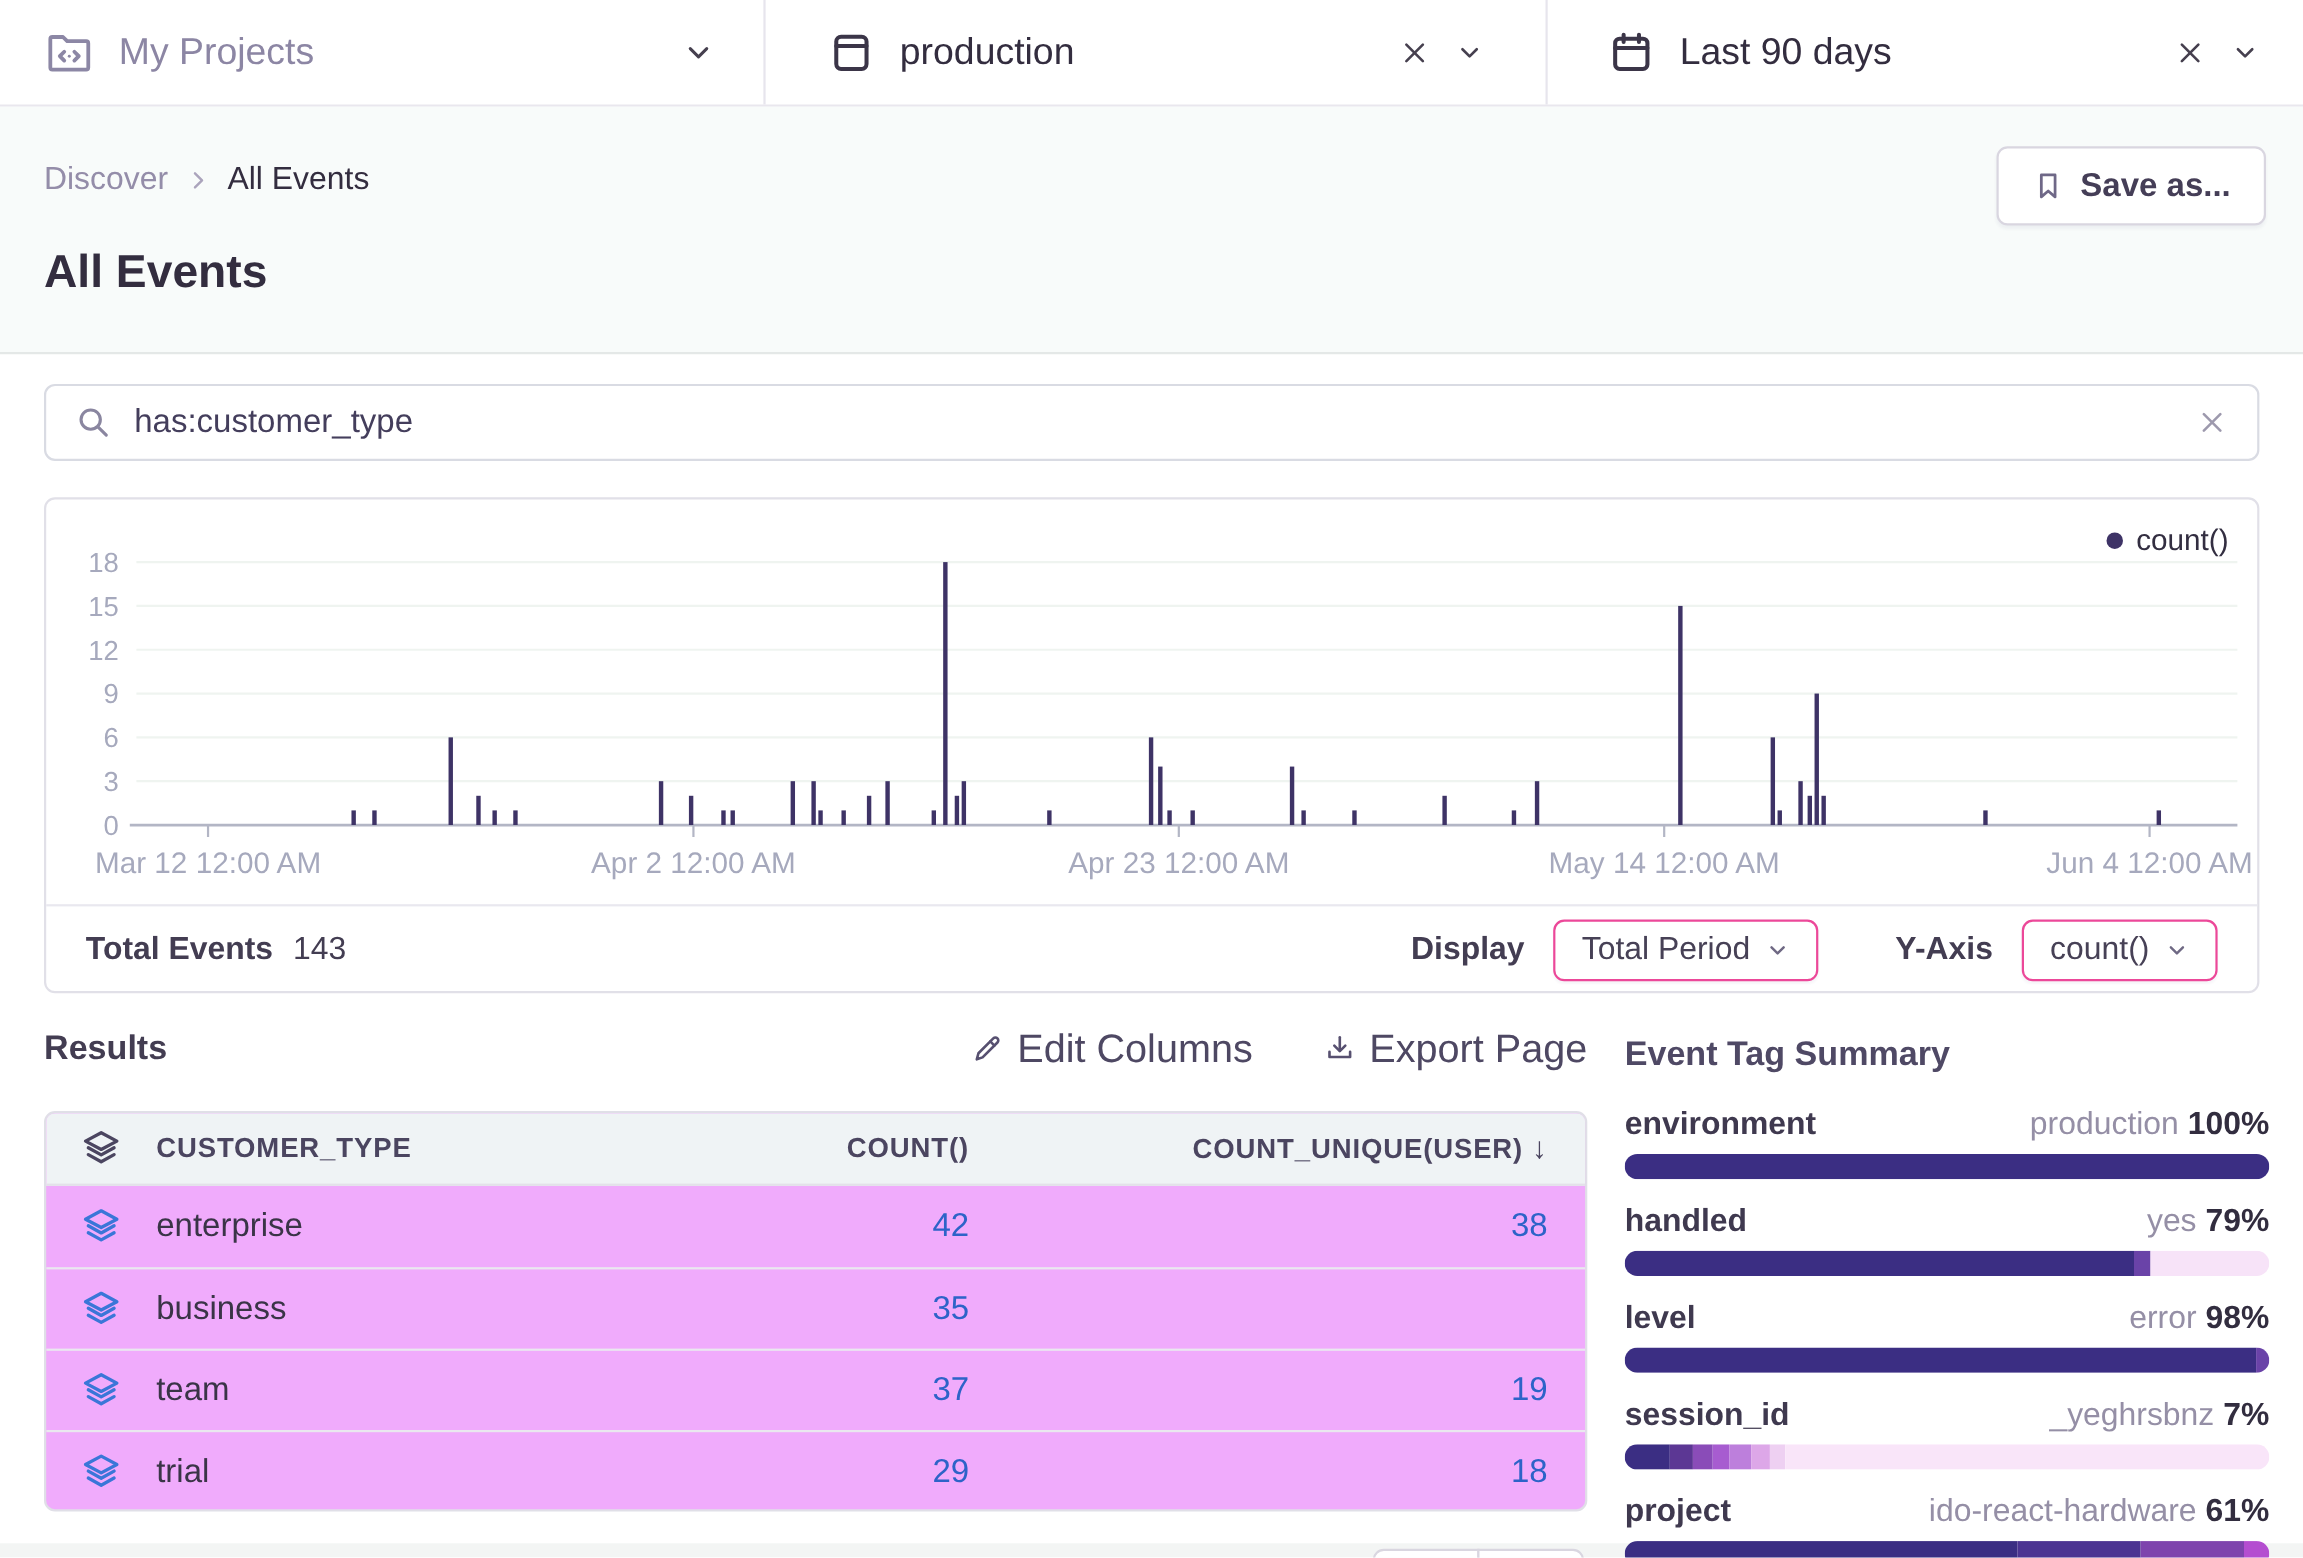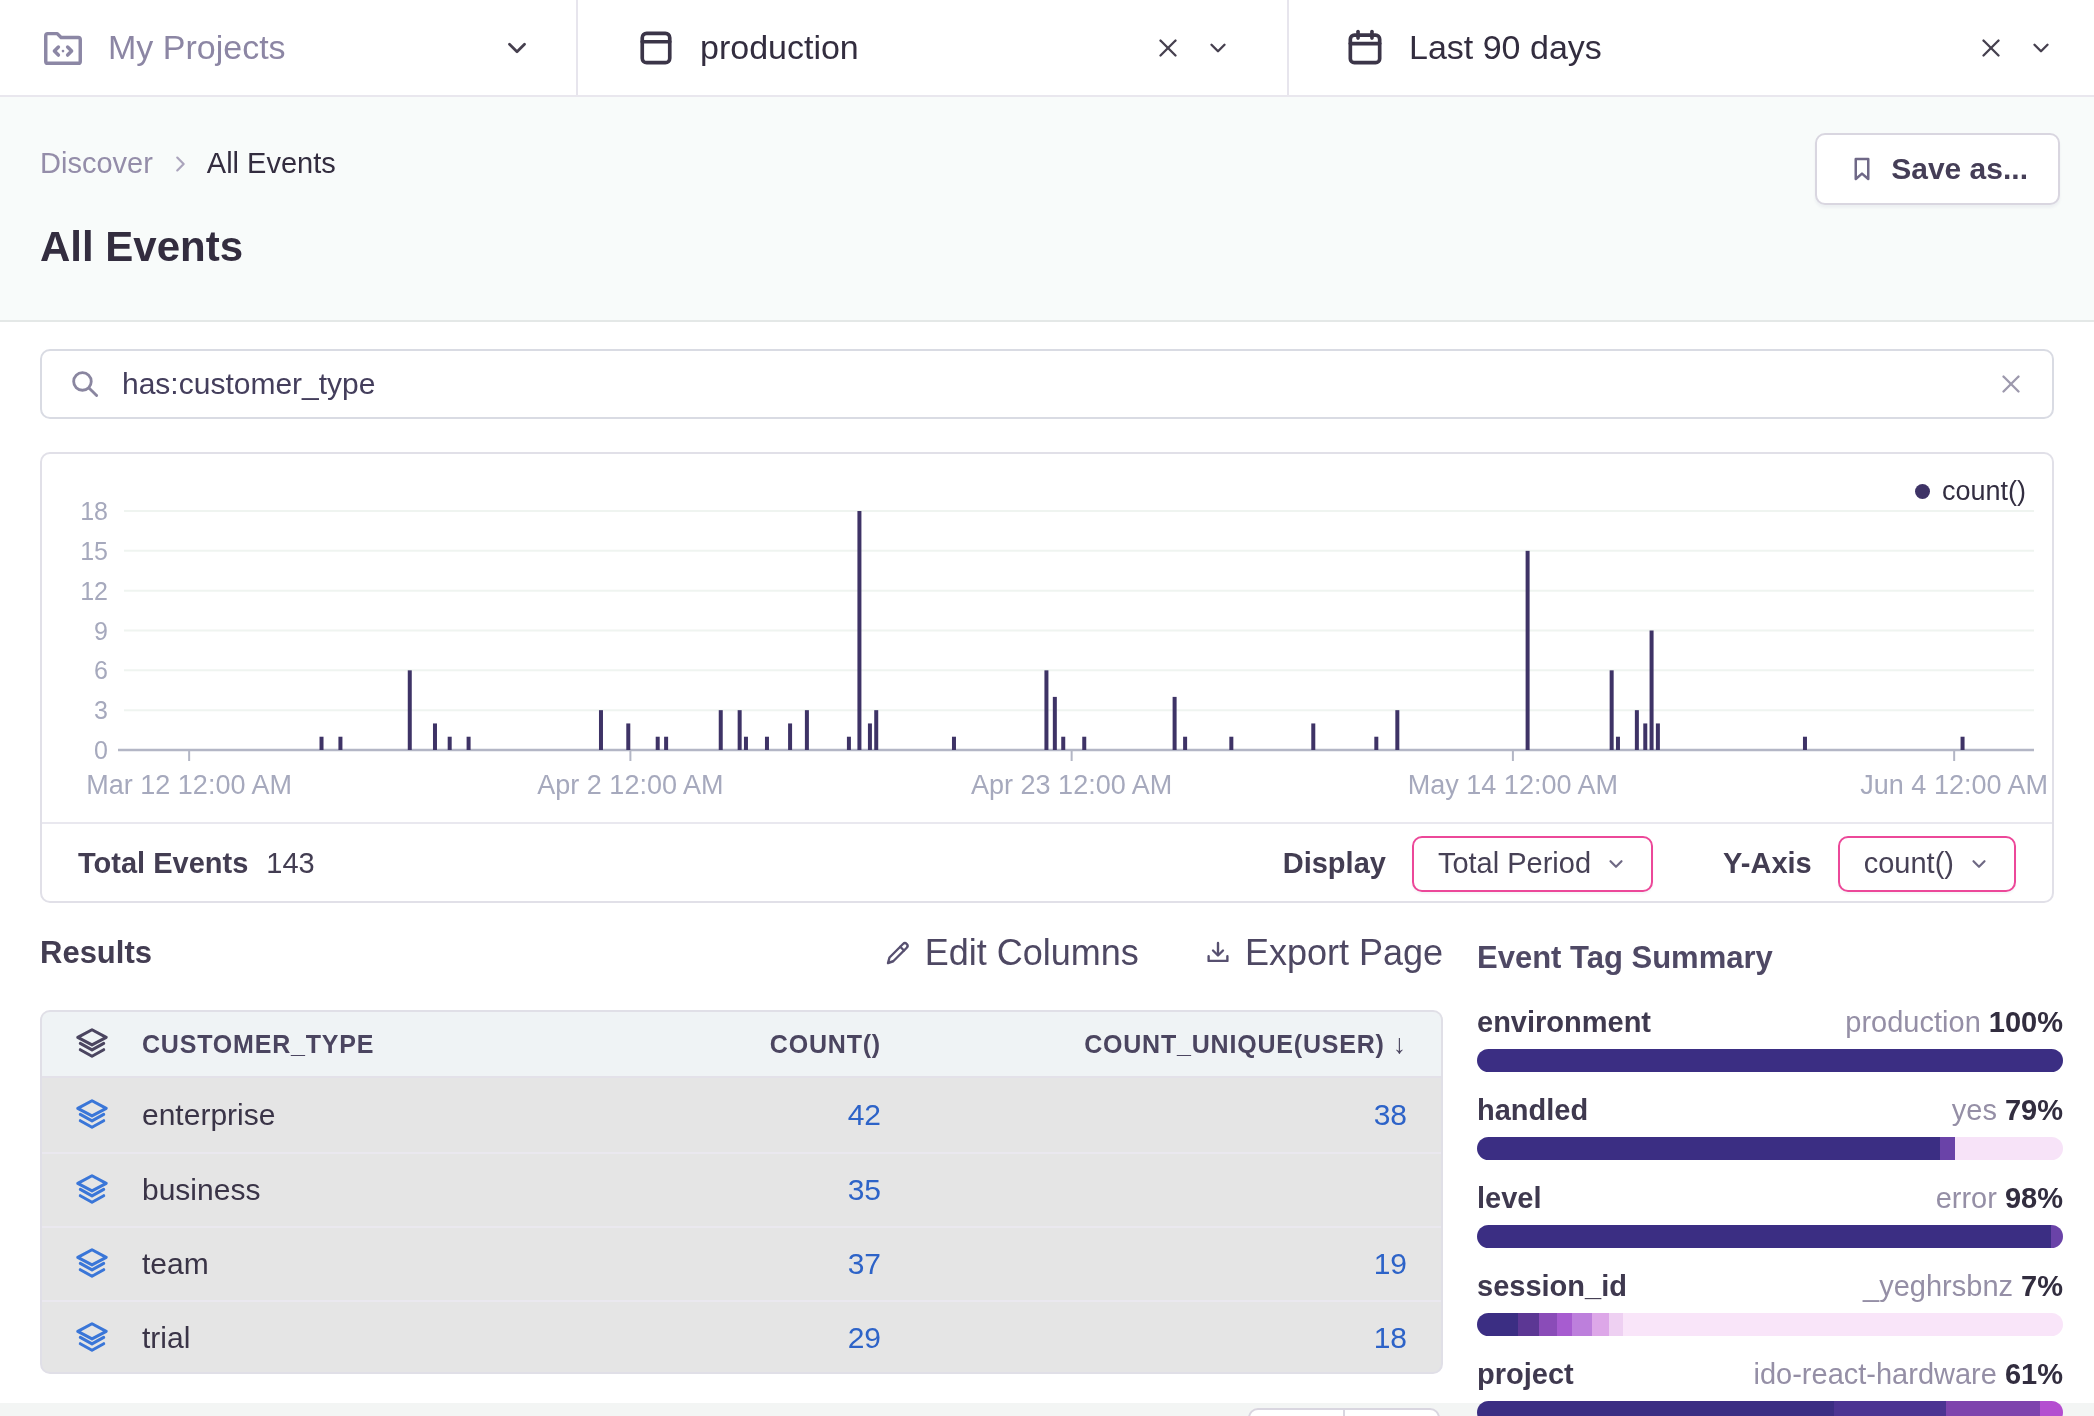--- a/index.html
+++ b/index.html
@@ -7,21 +7,21 @@
               font-family:"Liberation Sans", sans-serif; }
   #app { position:relative; width:2094px; height:1416px; background:#fff; }
   svg.icn { display:block; }
 
   
   #topbar { position:absolute; left:0; top:0; width:2094px; height:97px; background:#fff;
             border-bottom:2px solid #e9e7ee; display:flex; align-items:stretch; }
   .tb-section { display:flex; align-items:center; justify-content:space-between; }
   .tb-left { display:flex; align-items:center; gap:22px; }
   .tb-right { display:flex; align-items:center; gap:22px; }
-  #tb-project { width:576px; padding:0 44px 0 40px; }
+  #tb-project { width:694px; padding:0 44px 0 40px; }
   #tb-env { width:711px; padding:0 56px; border-left:2px solid #e7e5ed; }
   #tb-date { flex:1; padding:0 40px 0 54px; border-left:2px solid #e7e5ed; }
   .tb-muted { color:#8c86a4; font-size:34px; }
   .tb-dark { color:#332d3f; font-size:34px; font-weight:500; }
   .tb-icon-muted { color:#8c87a5; }
   .tb-icon-dark { color:#3b3548; }
   .ctl { color:#46404f; cursor:pointer; display:flex; align-items:center; }
 
   
   #header-strip { position:absolute; left:0; top:97px; width:2094px; height:225px;
@@ -67,21 +67,21 @@
 
   
   #results-bar { position:absolute; left:40px; top:932px; width:1403px; display:flex; align-items:center;gap:20px; }
   #results-heading { font-size:31px; font-weight:700; color:#433d52; margin-right:auto; }
   .action { display:flex; align-items:center; gap:12px; font-size:36px; color:#4e4863; cursor:pointer; }
   .action + .action { margin-left:44px; }
   .action .icn { color:#575070; }
 
   
   #table-card { position:absolute; left:40px; top:1010px; width:1403px; height:364px;
-                background:#e5e5e5; border:2px solid #e0dfe7; border-radius:10px; overflow:hidden; }
+                background:#f0abfc; border:2px solid #e0dfe7; border-radius:10px; overflow:hidden; }
   .thead { height:66px; background:#eff3f5; border-bottom:2px solid #e3e1e9;
            display:grid; grid-template-columns:100px 1fr 300px 526px; align-items:center;
            padding-right:34px; }
   .thead .th { font-size:25px; font-weight:700; letter-spacing:.8px; color:#4b4560; }
   .trow { height:74px; display:grid; grid-template-columns:100px 1fr 300px 526px;
           align-items:center; padding-right:34px; border-top:2px solid #eae8ef; }
   .trow:first-child { border-top:none; }
   .icon-cell { display:flex; justify-content:center; }
   .layers { color:#4b4560; }
   .layers.blue { color:#3a76d8; }

